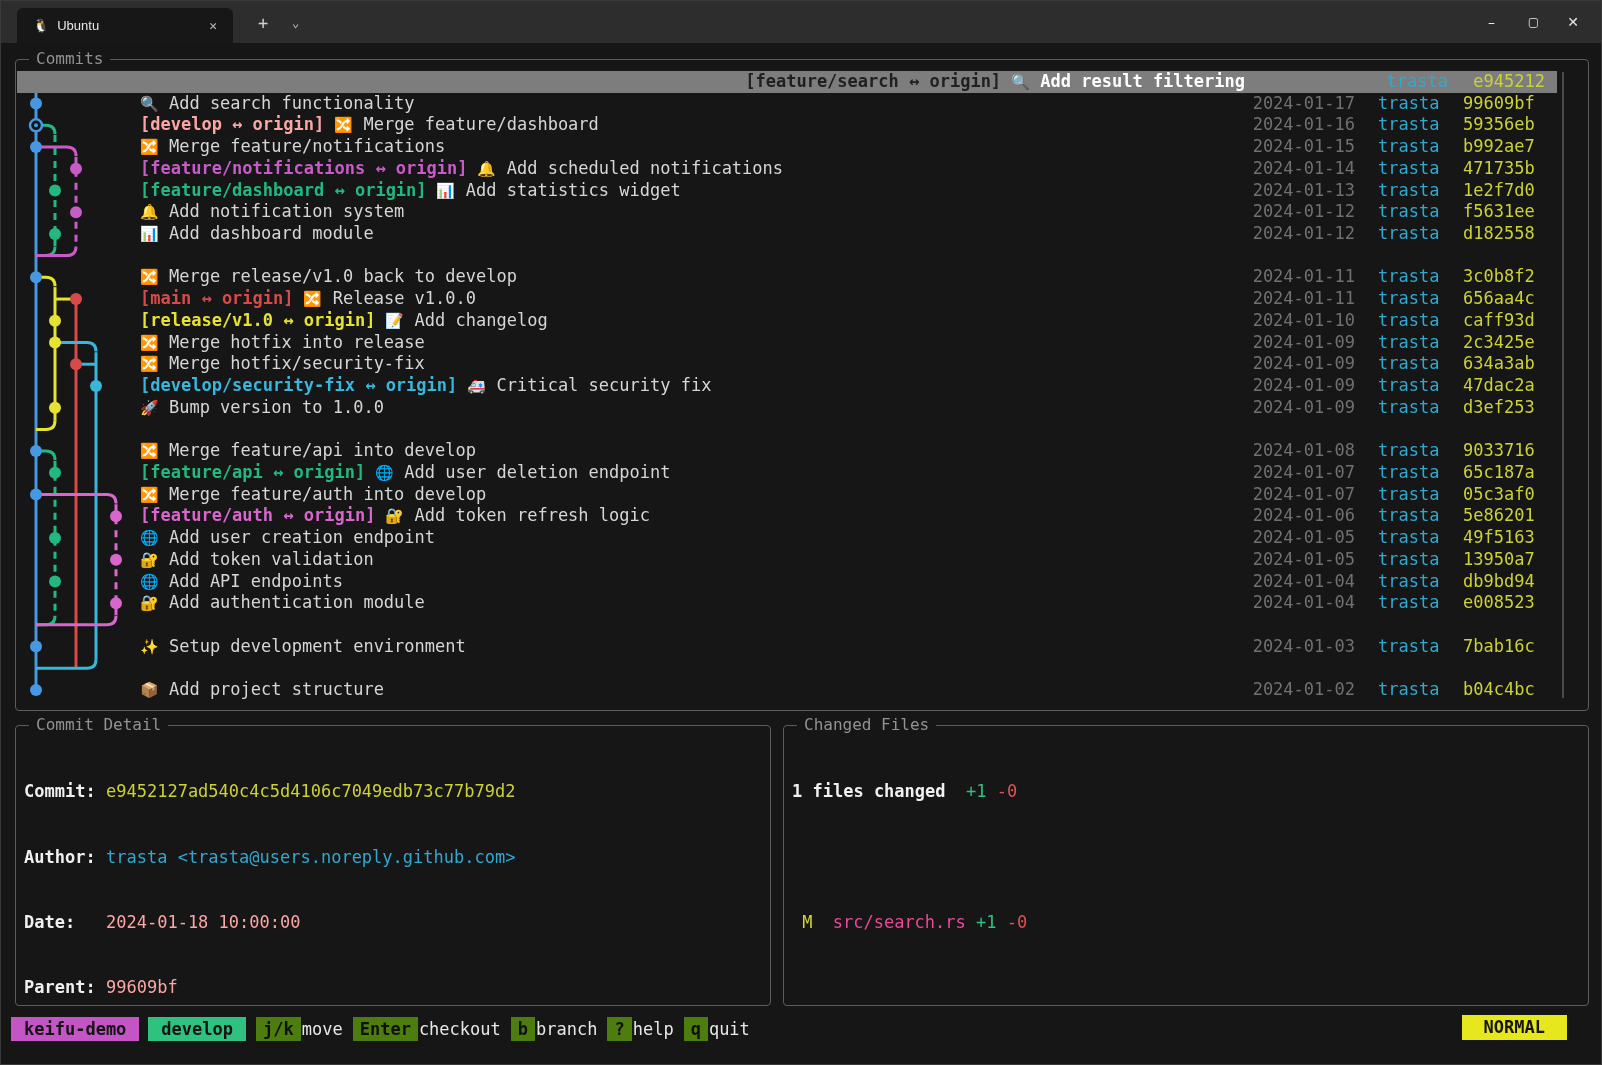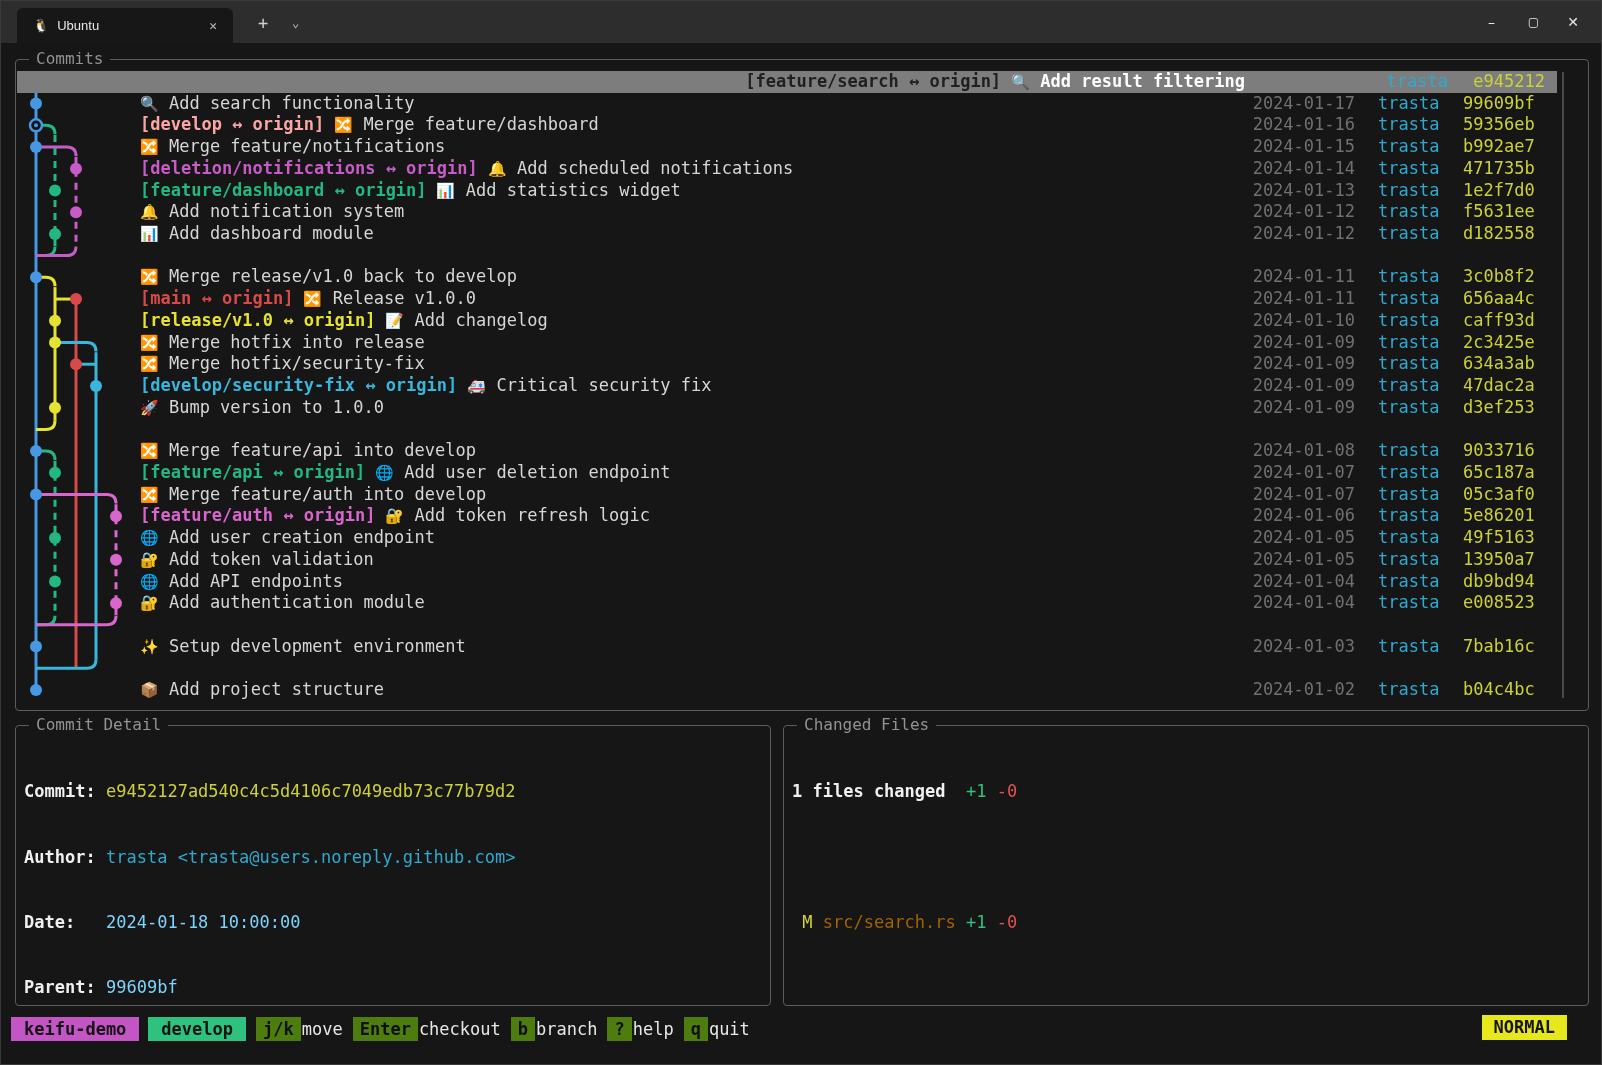--- a/index.html
+++ b/index.html
@@ -38,35 +38,35 @@
   .crow .date{width:110px;flex:none;text-align:right;color:#707070;}
   .crow .author{width:70px;flex:none;margin-left:23px;color:#31a8d0;}
   .crow .hash{width:82px;flex:none;margin-left:15px;color:#cdd138;}
   #graph-svg{position:absolute;left:0;top:11px;pointer-events:none;}
   #commits-scrollbar{position:absolute;right:24px;top:12px;bottom:12px;width:2px;background:#4a4a4a;}
   
   .dbody{position:absolute;left:8px;top:12px;right:8px;font-size:17px;line-height:21.7px;
     color:#8a8a8a;white-space:pre;}
   .dline{height:21.7px;}
   .dlab{display:inline-block;width:82px;color:#f0f0f0;font-weight:bold;}
-  .dhash{color:#cdd138;} .dauthor{color:#31a8d0;} .ddim{color:#7dd3fc;}
+  .dhash{color:#cdd138;} .dauthor{color:#31a8d0;} .ddim{color:#fca5a5;}
   
   .fsum-label{color:#f0f0f0;font-weight:bold;}
-  .fadd{color:#2ec27e;} .fdel{color:#e05252;} .fstat{color:#d4d438;} .fpath{color:#a16207;}
+  .fadd{color:#2ec27e;} .fdel{color:#e05252;} .fstat{color:#d4d438;} .fpath{color:#ec4899;margin-left:10px;}
   
   #statusbar{position:absolute;left:10px;right:10px;top:1014px;height:27px;display:flex;
     align-items:center;font-size:17px;}
   .badge{font-weight:bold;color:#141414;padding:1px 13px;line-height:22px;}
   #badge-project{background:#c455c4;}
   #badge-branch{background:#2ec27e;margin-left:9px;}
   .hint{margin-left:10px;display:flex;align-items:center;}
   .hint .key{background:#4d7c0f;color:#101010;font-weight:bold;padding:1px 7px;line-height:22px;}
   .hint .hlab{color:#e8e8e8;margin-left:1px;}
   #mode-badge{position:absolute;right:24px;top:0;background:#e7e71e;color:#141414;
-    font-weight:bold;padding:1px 12px;line-height:23px;}
+    font-weight:bold;padding:1px 22px;line-height:23px;}
 </style>
 </head>
 <body>
 
 <div class="window">
 
   <div class="tabbar">
     <div class="tab">
       <span class="ticon">🐧</span>
       <span class="ttitle">Ubuntu</span>
@@ -135,21 +135,21 @@
         <circle cx="39" cy="510.41999999999996" r="6" fill="#22b880"></circle>
         <circle cx="100" cy="532.14" r="6" fill="#d866cc"></circle>
         <circle cx="20" cy="575.5799999999999" r="6" fill="#4798e3"></circle>
         <circle cx="20" cy="619.02" r="6" fill="#4798e3"></circle>
       </svg>
     <div id="rows">
         <div class="crow selected"><span class="gutter"></span><span class="msg"><span class="lbl" style="color: rgb(32, 32, 32);">[feature/search ↔ origin]</span> <span class="emoji">🔍</span> <span class="mtext">Add result filtering</span></span><span class="date"></span><span class="author">trasta</span><span class="hash">e945212</span></div>
         <div class="crow"><span class="gutter"></span><span class="msg"><span class="emoji">🔍</span> <span class="mtext">Add search functionality</span></span><span class="date">2024-01-17</span><span class="author">trasta</span><span class="hash">99609bf</span></div>
         <div class="crow"><span class="gutter"></span><span class="msg"><span class="lbl" style="color: #fca5a5;">[develop ↔ origin]</span> <span class="emoji">🔀</span> <span class="mtext">Merge feature/dashboard</span></span><span class="date">2024-01-16</span><span class="author">trasta</span><span class="hash">59356eb</span></div>
         <div class="crow"><span class="gutter"></span><span class="msg"><span class="emoji">🔀</span> <span class="mtext">Merge feature/notifications</span></span><span class="date">2024-01-15</span><span class="author">trasta</span><span class="hash">b992ae7</span></div>
-        <div class="crow"><span class="gutter"></span><span class="msg"><span class="lbl" style="color: rgb(199, 91, 199);">[deletion/notifications ↔ origin]</span> <span class="emoji">🔔</span> <span class="mtext">Add scheduled notifications</span></span><span class="date">2024-01-14</span><span class="author">trasta</span><span class="hash">471735b</span></div>
+        <div class="crow"><span class="gutter"></span><span class="msg"><span class="lbl" style="color: rgb(199, 91, 199);">[feature/notifications ↔ origin]</span> <span class="emoji">🔔</span> <span class="mtext">Add scheduled notifications</span></span><span class="date">2024-01-14</span><span class="author">trasta</span><span class="hash">471735b</span></div>
         <div class="crow"><span class="gutter"></span><span class="msg"><span class="lbl" style="color: rgb(34, 184, 128);">[feature/dashboard ↔ origin]</span> <span class="emoji">📊</span> <span class="mtext">Add statistics widget</span></span><span class="date">2024-01-13</span><span class="author">trasta</span><span class="hash">1e2f7d0</span></div>
         <div class="crow"><span class="gutter"></span><span class="msg"><span class="emoji">🔔</span> <span class="mtext">Add notification system</span></span><span class="date">2024-01-12</span><span class="author">trasta</span><span class="hash">f5631ee</span></div>
         <div class="crow"><span class="gutter"></span><span class="msg"><span class="emoji">📊</span> <span class="mtext">Add dashboard module</span></span><span class="date">2024-01-12</span><span class="author">trasta</span><span class="hash">d182558</span></div>
         <div class="crow"></div>
         <div class="crow"><span class="gutter"></span><span class="msg"><span class="emoji">🔀</span> <span class="mtext">Merge release/v1.0 back to develop</span></span><span class="date">2024-01-11</span><span class="author">trasta</span><span class="hash">3c0b8f2</span></div>
         <div class="crow"><span class="gutter"></span><span class="msg"><span class="lbl" style="color: rgb(216, 74, 74);">[main ↔ origin]</span> <span class="emoji">🔀</span> <span class="mtext">Release v1.0.0</span></span><span class="date">2024-01-11</span><span class="author">trasta</span><span class="hash">656aa4c</span></div>
         <div class="crow"><span class="gutter"></span><span class="msg"><span class="lbl" style="color: rgb(229, 226, 50);">[release/v1.0 ↔ origin]</span> <span class="emoji">📝</span> <span class="mtext">Add changelog</span></span><span class="date">2024-01-10</span><span class="author">trasta</span><span class="hash">caff93d</span></div>
         <div class="crow"><span class="gutter"></span><span class="msg"><span class="emoji">🔀</span> <span class="mtext">Merge hotfix into release</span></span><span class="date">2024-01-09</span><span class="author">trasta</span><span class="hash">2c3425e</span></div>
         <div class="crow"><span class="gutter"></span><span class="msg"><span class="emoji">🔀</span> <span class="mtext">Merge hotfix/security-fix</span></span><span class="date">2024-01-09</span><span class="author">trasta</span><span class="hash">634a3ab</span></div>
         <div class="crow"><span class="gutter"></span><span class="msg"><span class="lbl" style="color: rgb(56, 182, 220);">[develop/security-fix ↔ origin]</span> <span class="emoji">🚑</span> <span class="mtext">Critical security fix</span></span><span class="date">2024-01-09</span><span class="author">trasta</span><span class="hash">47dac2a</span></div>

